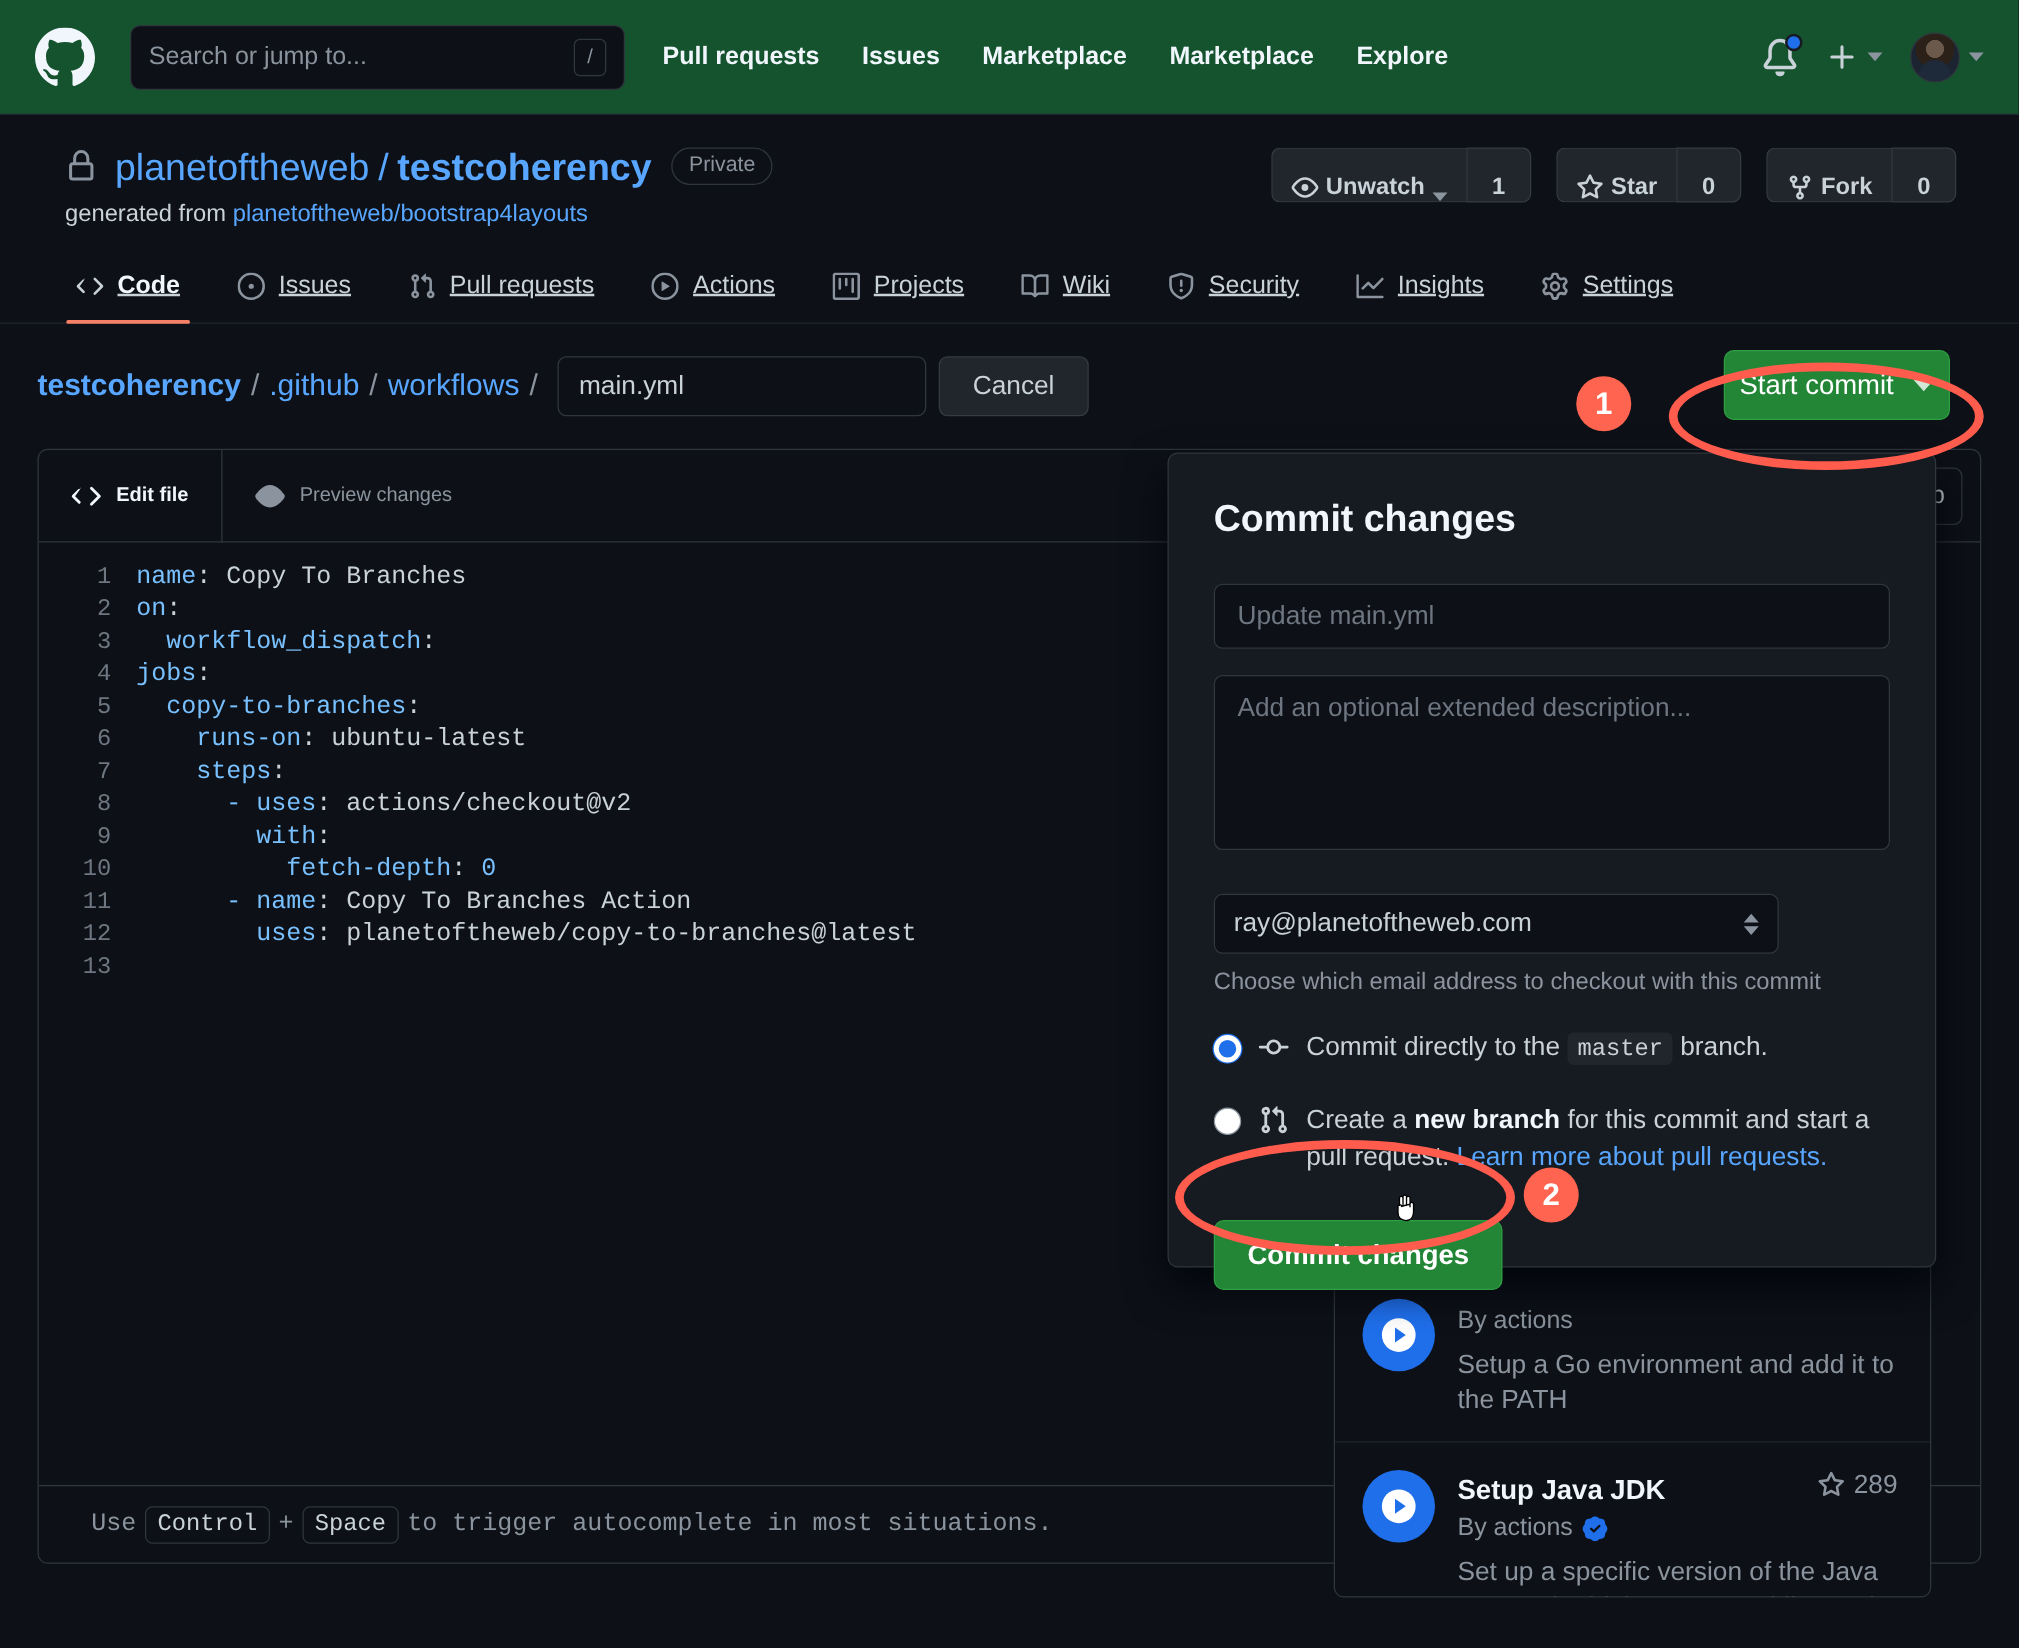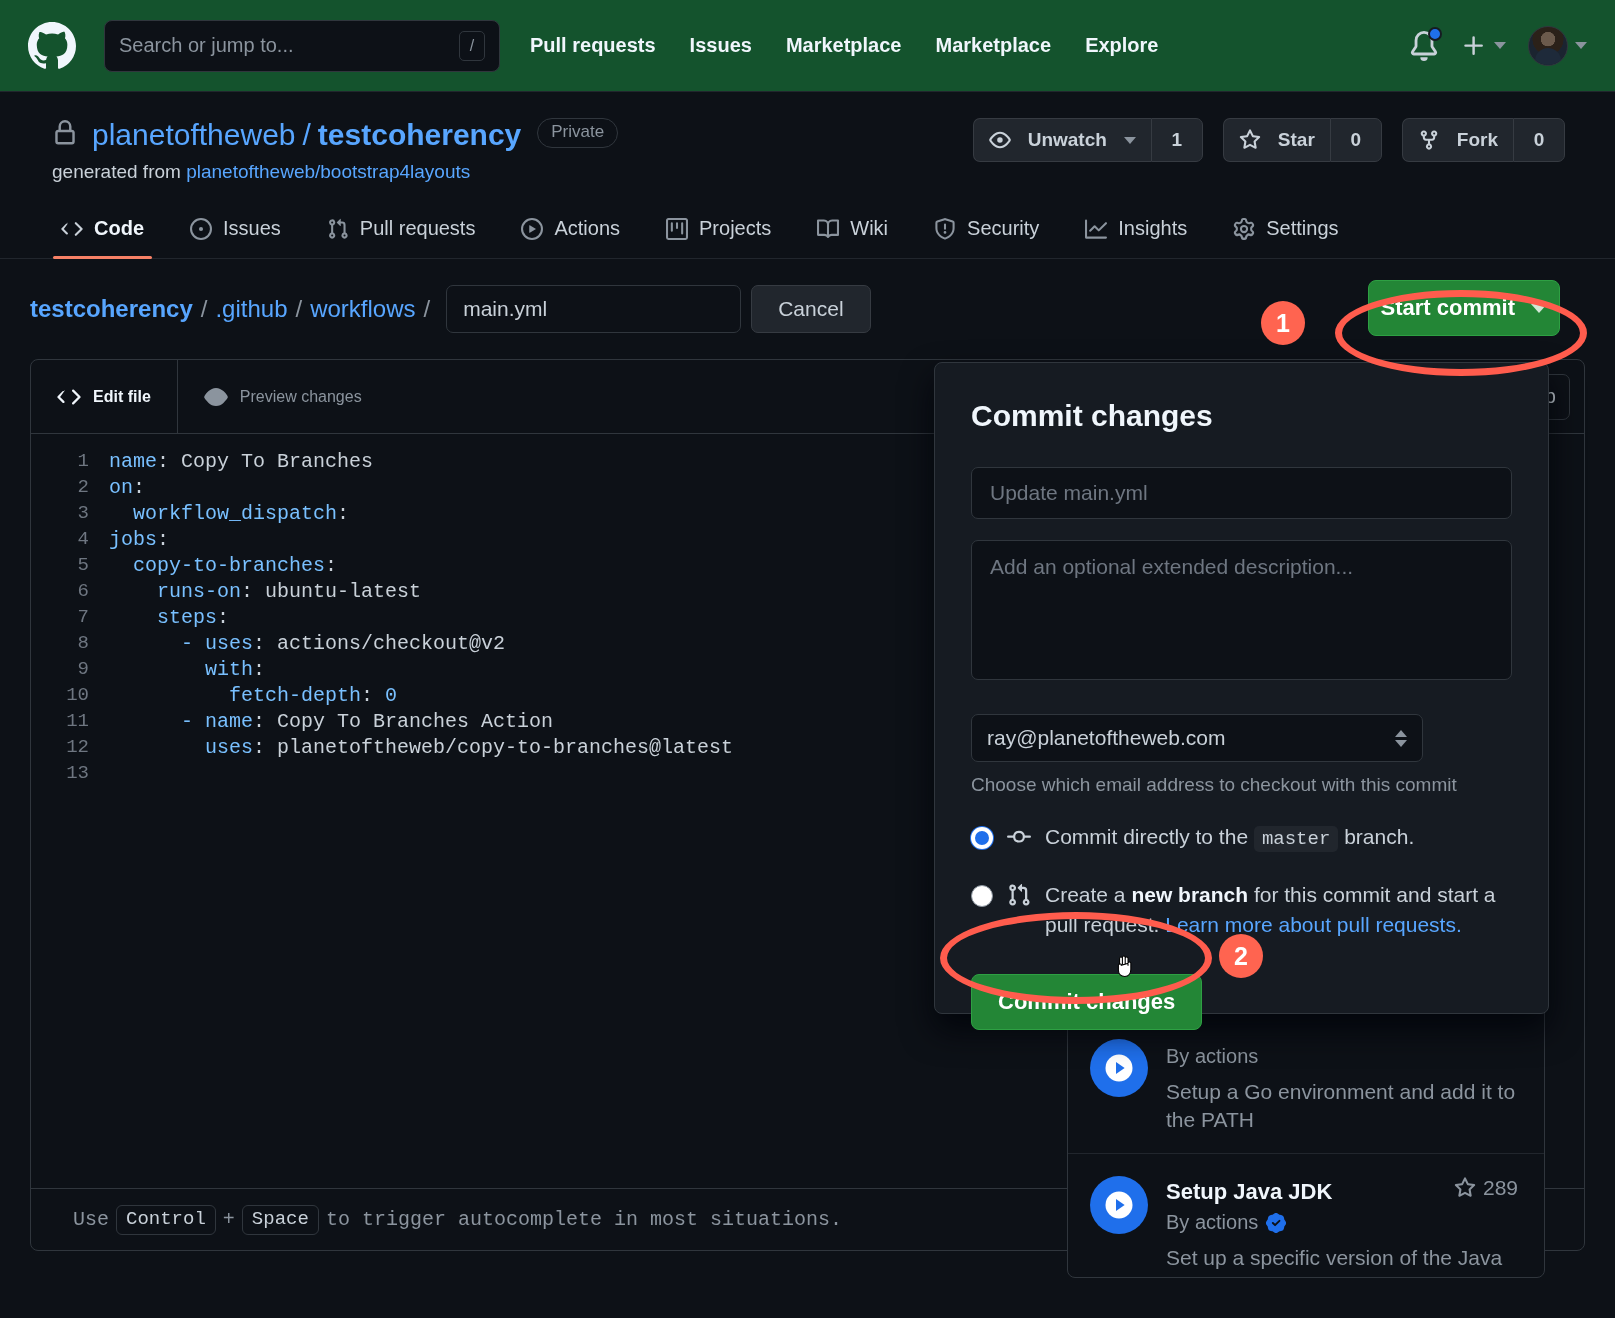--- a/index.html
+++ b/index.html
@@ -78,30 +78,30 @@
   .gen-from a { color: #58a6ff; text-decoration: none; }
 
   .repo-actions {
     position: absolute; right: 50px; top: 26px;
     display: flex; align-items: center; gap: 20px;
   }
   .btn-group { display: flex; align-items: stretch; height: 44px; }
   .btn-seg {
     background: #21262d; border: 1px solid #363b42;
     color: #c9d1d9; font-size: 19px; font-weight: 600;
-    display: flex; align-items: center; gap: 17px; padding: 0 15px;
+    display: flex; align-items: flex-end; gap: 6px; padding: 0 15px;
   }
   .btn-seg.left { border-radius: 7px 0 0 7px; border-right: none; }
   .btn-seg.right { border-radius: 0 7px 7px 0; justify-content: center; min-width: 52px; font-weight: 600; }
 
   
   .repo-nav {
     margin-top: 24px; padding: 0 45px;
     display: flex; align-items: flex-end; gap: 14px;
-    border-bottom: 1px solid #21262d; position: relative; z-index: 3;
+    border-bottom: 1px solid #21262d; position: relative; z-index: 3; text-decoration: underline;
   }
   .rtab {
     display: flex; align-items: center; gap: 11px;
     padding: 10px 16px 18px; color: #c9d1d9; font-size: 20px;
     text-decoration: none; position: relative; white-space: nowrap;
   }
   .rtab.active { font-weight: bold; color: #f0f6fc; }
   .rtab.active::after {
     content: ''; position: absolute; left: 8px; right: 8px; bottom: -1px;
     height: 3px; background: #f78166; border-radius: 3px;
@@ -125,21 +125,21 @@
   .cancel-btn {
     margin-left: 10px; height: 48px; padding: 0 26px;
     background: #21262d; border: 1px solid #363b42; border-radius: 7px;
     color: #c9d1d9; font-size: 21px; cursor: pointer;
     font-family: "Liberation Sans", sans-serif;
   }
   .start-commit-btn {
     position: absolute; right: 55px; top: -5px;
     height: 56px; padding: 0 12px;
     background: #238636; border: 1px solid #2ea043; border-radius: 8px;
-    color: #fff; font-size: 22px; font-weight: bold; cursor: pointer;
+    color: #fff; font-size: 22px; font-weight: normal; cursor: pointer;
     display: flex; align-items: center; gap: 16px;
     font-family: "Liberation Sans", sans-serif;
   }
   .start-commit-btn .cr {
     width: 0; height: 0; border-left: 8px solid transparent;
     border-right: 8px solid transparent; border-top: 9px solid #ffffffcc;
   }
 
   
   .editor-wrap {

